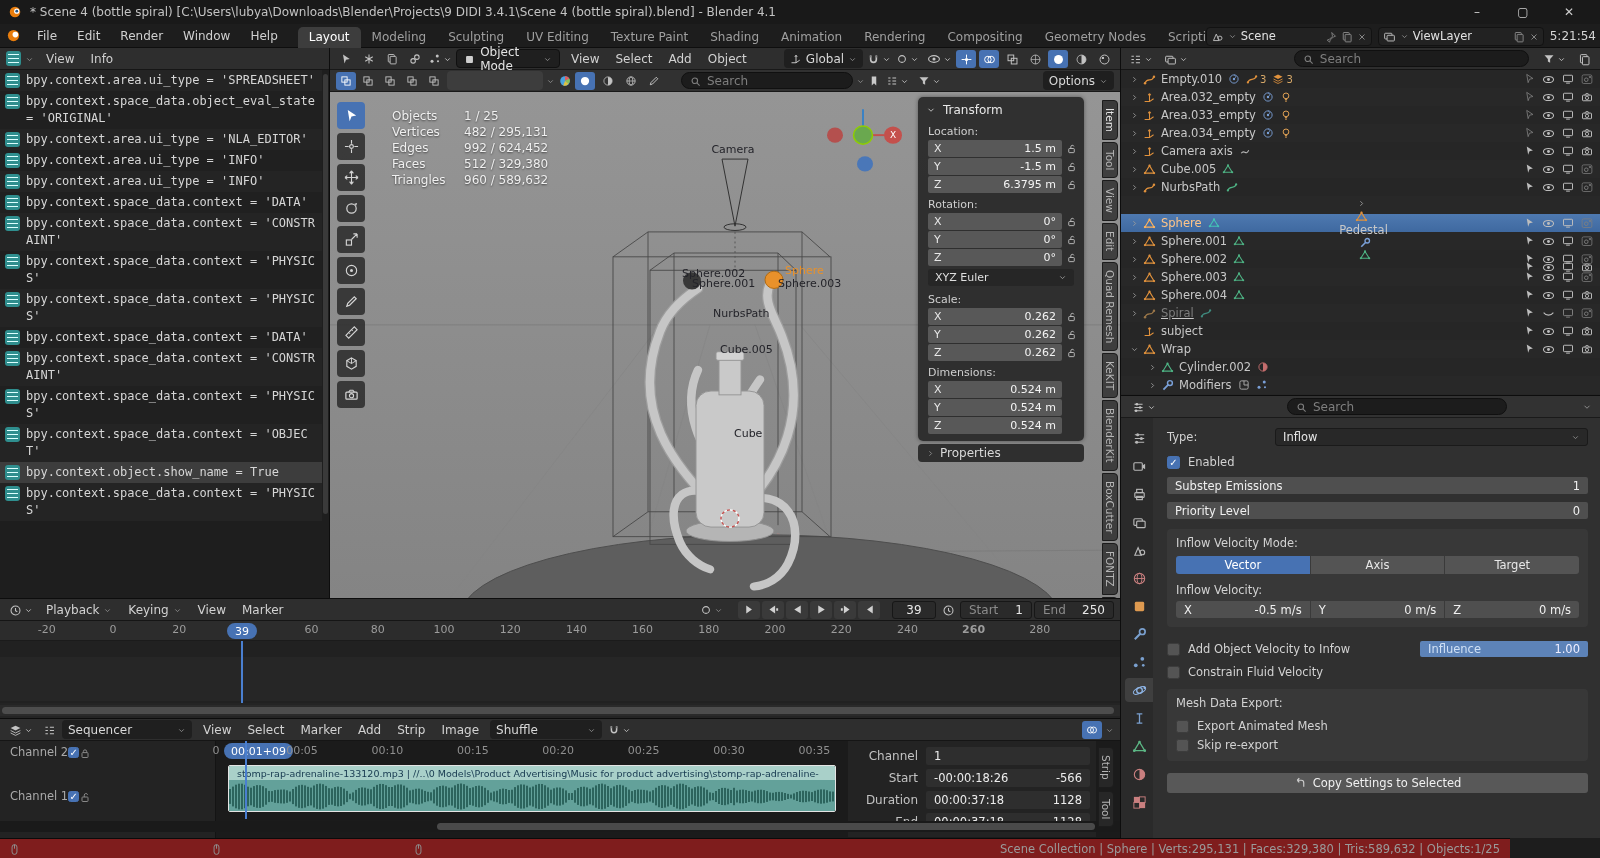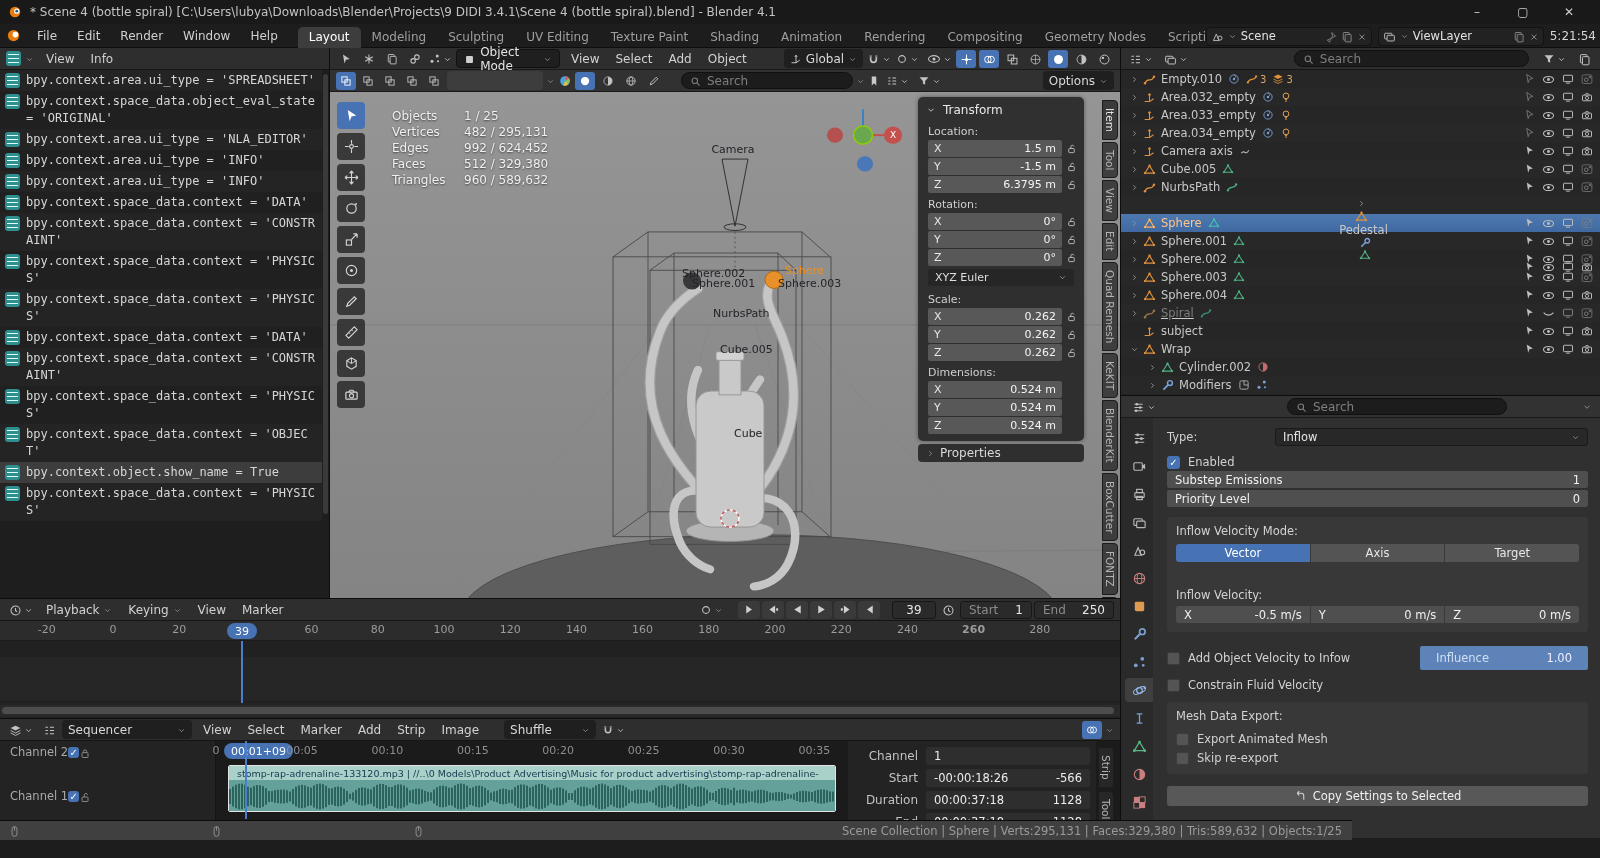--- a/index.html
+++ b/index.html
@@ -89,30 +89,30 @@
 #pr-tabs{position:absolute;left:0;top:22px;bottom:0;width:32px;background:#2a2a2a;display:flex;flex-direction:column;align-items:stretch;padding-top:8px;gap:4px}
 .ptab{height:24px;display:flex;align-items:center;justify-content:center;border-radius:4px 0 0 4px;margin-left:4px}
 .ptab.act{background:#3f3f3f}
 #pr-content{position:absolute;left:32px;top:22px;right:0;bottom:0;padding:8px 12px 0 14px;color:#d2d2d2;font-size:11.5px}
 .pr-row{display:flex;align-items:center;margin-top:5px;gap:8px}
 .pr-label{width:100px;flex:none}
 .drop{flex:1;background:#282828;border:1px solid #1a1a1a;border-radius:3px;height:18px;display:flex;align-items:center;justify-content:space-between;padding:0 7px;color:#e6e6e6}
 .chk{width:13px;height:13px;border-radius:2.5px;background:#545454;border:1px solid #3c3c3c;flex:none;display:flex;align-items:center;justify-content:center;color:#fff;font-size:10px}
 .chk.on{background:#4772b3;border-color:#4772b3}
 .vfield{background:#4f4f4f;border-radius:2px;height:17px;display:flex;align-items:center;justify-content:space-between;padding:0 8px;color:#f0f0f0}
-.vfield.full{margin-top:2px}
+.vfield.full{margin-top:8px}
 .pbox{background:#383838;border-radius:4px;padding:7px 9px 9px;margin-top:10px}
 .seg{display:flex;margin-top:6px;border-radius:3px;overflow:hidden}
 .seg .s{flex:1;height:18px;background:#545454;display:flex;align-items:center;justify-content:center;color:#e8e8e8;border-right:1px solid #3a3a3a}
 .seg .s:last-child{border-right:none}
 .seg .s.act{background:#4772b3;color:#fff}
 .triple{display:flex;margin-top:4px;border-radius:3px;overflow:hidden}
 .triple .vfield{flex:1;border-radius:0;border-right:1px solid #3a3a3a;height:17px}
 .triple .vfield:last-child{border-right:none}
-.slider{width:168px;background:#5d83b8;border-radius:2px;height:24px;display:flex;align-items:center;justify-content:space-between;padding:0 16px;color:#eef;margin-left:auto}
+.slider{width:168px;background:#5d83b8;border-radius:2px;height:16px;display:flex;align-items:center;justify-content:space-between;padding:0 8px;color:#eef;margin-left:auto}
 .slider .sl-l{color:#cfe0f5}
 .btn{height:18px;background:#454545;border-radius:3px;display:flex;align-items:center;justify-content:center;color:#999;margin-top:8px}
 .btn.big{height:20px;background:#585858;color:#f0f0f0;margin-top:12px;gap:6px}
 
 #timeline{position:absolute;left:0;top:598px;width:1120px;height:120px;background:#242424;border-top:1px solid #0d0d0d}
 #tl-header{height:22px;background:#2e2e2e;display:flex;align-items:center;padding:0 6px;gap:2px;border-bottom:1px solid #151515}
 #tl-ruler{position:absolute;top:22px;left:0;width:1120px;height:20px;background:#2c2c2c;border-bottom:1px solid #1b1b1b}
 .tick{position:absolute;top:2px;transform:translateX(-50%);color:#9c9c9c;font-size:11px}
 #tl-badge{position:absolute;top:2px;height:16px;padding:0 8px;border-radius:8px;background:#4772b3;color:#fff;font-size:11px;display:flex;align-items:center;transform:translateX(-50%)}
 #tl-dope{position:absolute;top:42px;left:0;width:1120px;height:62px;background:#212121}
@@ -134,21 +134,21 @@
 #sq-strip .cap{height:14px;background:#a9d0c9;color:#16384f;font-size:9.5px;display:flex;align-items:center;padding:0 8px;white-space:nowrap;overflow:hidden}
 #sq-strip .wave{height:33px;background:#63a19a;position:relative}
 #sq-scroll{position:absolute;left:0;right:0;top:102px;height:11px;background:#1a1a1a}
 #sq-thumb{position:absolute;left:437px;width:658px;top:2px;height:7px;border-radius:4px;background:#4a4a4a}
 #sq-side{position:absolute;left:848px;top:22px;width:248px;height:96px;background:rgba(36,36,36,.97);padding:3px 6px 0 0}
 .sq-frow{display:flex;align-items:center;height:20px;margin-top:2px}
 .sq-flabel{width:78px;text-align:right;color:#c2c2c2;padding-right:8px;flex:none;font-size:12px}
 .sq-ffield{flex:1;background:#2e2e2e;border-radius:2px;height:18px;display:flex;align-items:center;justify-content:space-between;padding:0 8px;color:#ededed;font-size:11.5px}
 #sq-tabs{position:absolute;left:1098px;top:28px;display:flex;flex-direction:column;gap:3px}
 
-#status{position:absolute;left:0;top:820px;width:1352px;height:20px;background:#404040;border-top:1px solid #0b0b0b;display:flex;align-items:center;color:#8f8f8f}
+#status{position:absolute;left:0;top:838px;width:1510px;height:20px;background:#7f1d1d;border-top:1px solid #0b0b0b;display:flex;align-items:center;color:#8f8f8f}
 #status-text{position:absolute;right:10px;font-size:11.5px;color:#9a9a9a;white-space:nowrap}
 .hint{position:absolute;color:#8f8f8f;display:flex}
 </style>
 </head>
 <body>
 
 <div id="root">
 
   <div id="titlebar">
     <span><svg class="ic" width="14" height="14" viewBox="0 0 16 16">
@@ -1810,21 +1810,21 @@
         <span>Priority Level</span>
           <span>0</span>
       </div>
       <div class="pbox">
         <div>Inflow Velocity Mode:</div>
         <div class="seg" id="veloseg">
             <div class="s act">Vector</div>
             <div class="s">Axis</div>
             <div class="s">Target</div>
           </div>
-        <div style="margin-top:26px">Inflow Velocity:</div>
+        <div style="margin-top:9px">Inflow Velocity:</div>
         <div class="triple" id="velotriple">
             <div class="vfield">
               <span>X</span>
               <span>-0.5 m/s</span>
             </div>
             <div class="vfield">
               <span>Y</span>
               <span>0 m/s</span>
             </div>
             <div class="vfield">
@@ -1993,21 +1993,21 @@
             </svg></i>
       </div>
       <div id="sq-menus" class="row">
           <span class="hmenu">View</span>
           <span class="hmenu">Select</span>
           <span class="hmenu">Marker</span>
           <span class="hmenu">Add</span>
           <span class="hmenu">Strip</span>
           <span class="hmenu">Image</span>
         </div>
-      <div class="hgroup" style="width:92px;justify-content:space-between;margin-left:14px">
+      <div class="hgroup" style="width:112px;justify-content:space-between;">
         <span>Shuffle</span>
           <i class="dim"><svg class="ic" style="width:9px;height:9px;" viewBox="0 0 16 16">
               <path d="M4 6l4 4 4-4" fill="none" stroke="currentColor" stroke-width="1.6"></path>
             </svg></i>
       </div>
       <span class="hbtn">
           <i><svg class="ic" style="width:12px;height:12px;" viewBox="0 0 16 16">
               <path d="M4.5 3v5a3.5 3.5 0 0 0 7 0V3" fill="none" stroke="currentColor" stroke-width="2"></path>
               <path d="M4.5 3v2.6m7-2.6v2.6" stroke="#7f7f7f" stroke-width="2"></path>
             </svg></i>

